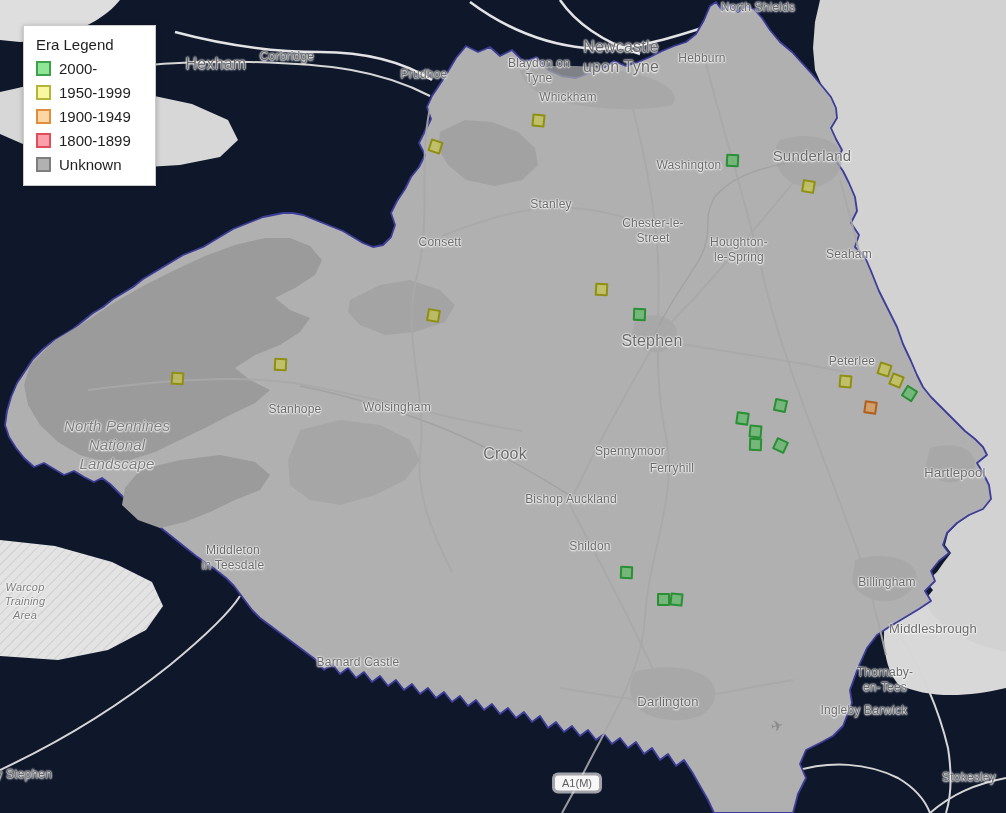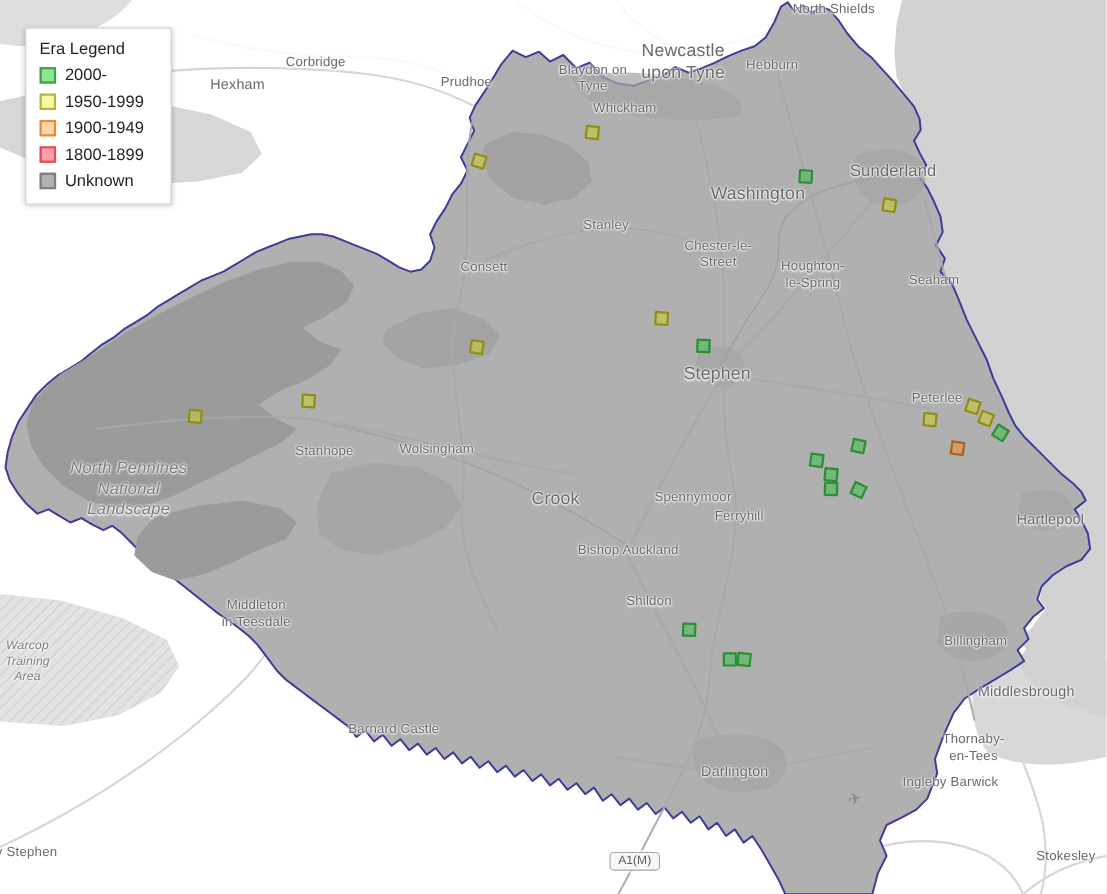--- a/index.html
+++ b/index.html
@@ -1,21 +1,21 @@
 <!DOCTYPE html>
 <html><head>
 <meta charset="utf-8">
 <style>
   * { margin:0; padding:0; box-sizing:border-box; }
   html,body { width:1006px; height:813px; overflow:hidden; }
   body { font-family:"Liberation Sans", sans-serif; background:#e7e7e7; }
 
   .map-canvas {
     position:relative; width:1006px; height:813px;
-    background:#ffffff; overflow:hidden; cursor:grab;
+    background:#0f172a; overflow:hidden; cursor:grab;
   }
   .map-canvas svg { position:absolute; left:0; top:0; }
 
   .layer { position:absolute; left:0; top:0; width:100%; height:100%; pointer-events:none; }
 
   .city-label {
     position:absolute; transform:translate(-50%,-50%);
     color:#696969; text-align:center; white-space:pre-line;
     line-height:1.26; letter-spacing:.2px;
     text-shadow:0 0 2px #ffffff, 0 0 2px #ffffff, 0 1px 2px #ffffff;
@@ -125,28 +125,28 @@
       <path d="M660,340 C710,350 780,358 845,372"></path>
       <path d="M840,180 C850,215 856,240 862,262"></path>
     </g>
   </svg>
 
   <div class="layer">
       <span class="city-label" style="left: 758px; top: 8px; font-size: 12px;">North Shields</span>
       <span class="city-label" style="left: 621px; top: 57px; font-size: 16px;">Newcastle
 upon Tyne</span>
       <span class="city-label" style="left: 702px; top: 59px; font-size: 12px;">Hebburn</span>
-      <span class="city-label" style="left: 216px; top: 77px; font-size: 13px; text-align: right;">Hexham</span>
+      <span class="city-label" style="left: 216px; top: 64px; font-size: 16px; text-align: right;">Hexham</span>
       <span class="city-label" style="left: 287px; top: 57px; font-size: 12px;">Corbridge</span>
       <span class="city-label" style="left: 424px; top: 75px; font-size: 12px;">Prudhoe</span>
       <span class="city-label" style="left: 539px; top: 71px; font-size: 12px;">Blaydon on
 Tyne</span>
       <span class="city-label" style="left: 568px; top: 98px; font-size: 12px;">Whickham</span>
       <span class="city-label" style="left: 812px; top: 156px; font-size: 15px;">Sunderland</span>
-      <span class="city-label" style="left: 689px; top: 177px; font-size: 16px;">Washington</span>
+      <span class="city-label" style="left: 689px; top: 166px; font-size: 12px;">Washington</span>
       <span class="city-label" style="left: 551px; top: 205px; font-size: 12px;">Stanley</span>
       <span class="city-label" style="left: 653px; top: 231px; font-size: 12px;">Chester-le-
 Street</span>
       <span class="city-label" style="left: 739px; top: 250px; font-size: 12px;">Houghton-
 le-Spring</span>
       <span class="city-label" style="left: 849px; top: 255px; font-size: 12px;">Seaham</span>
       <span class="city-label" style="left: 440px; top: 233px; font-size: 12px; margin-top: 10px;">Consett</span>
       <span class="city-label" style="left: 652px; top: 341px; font-size: 16px;">Stephen</span>
       <span class="city-label" style="left: 295px; top: 382px; font-size: 12px; margin-top: 28px;">Stanhope</span>
       <span class="city-label" style="left: 852px; top: 362px; font-size: 12px;">Peterlee</span>

